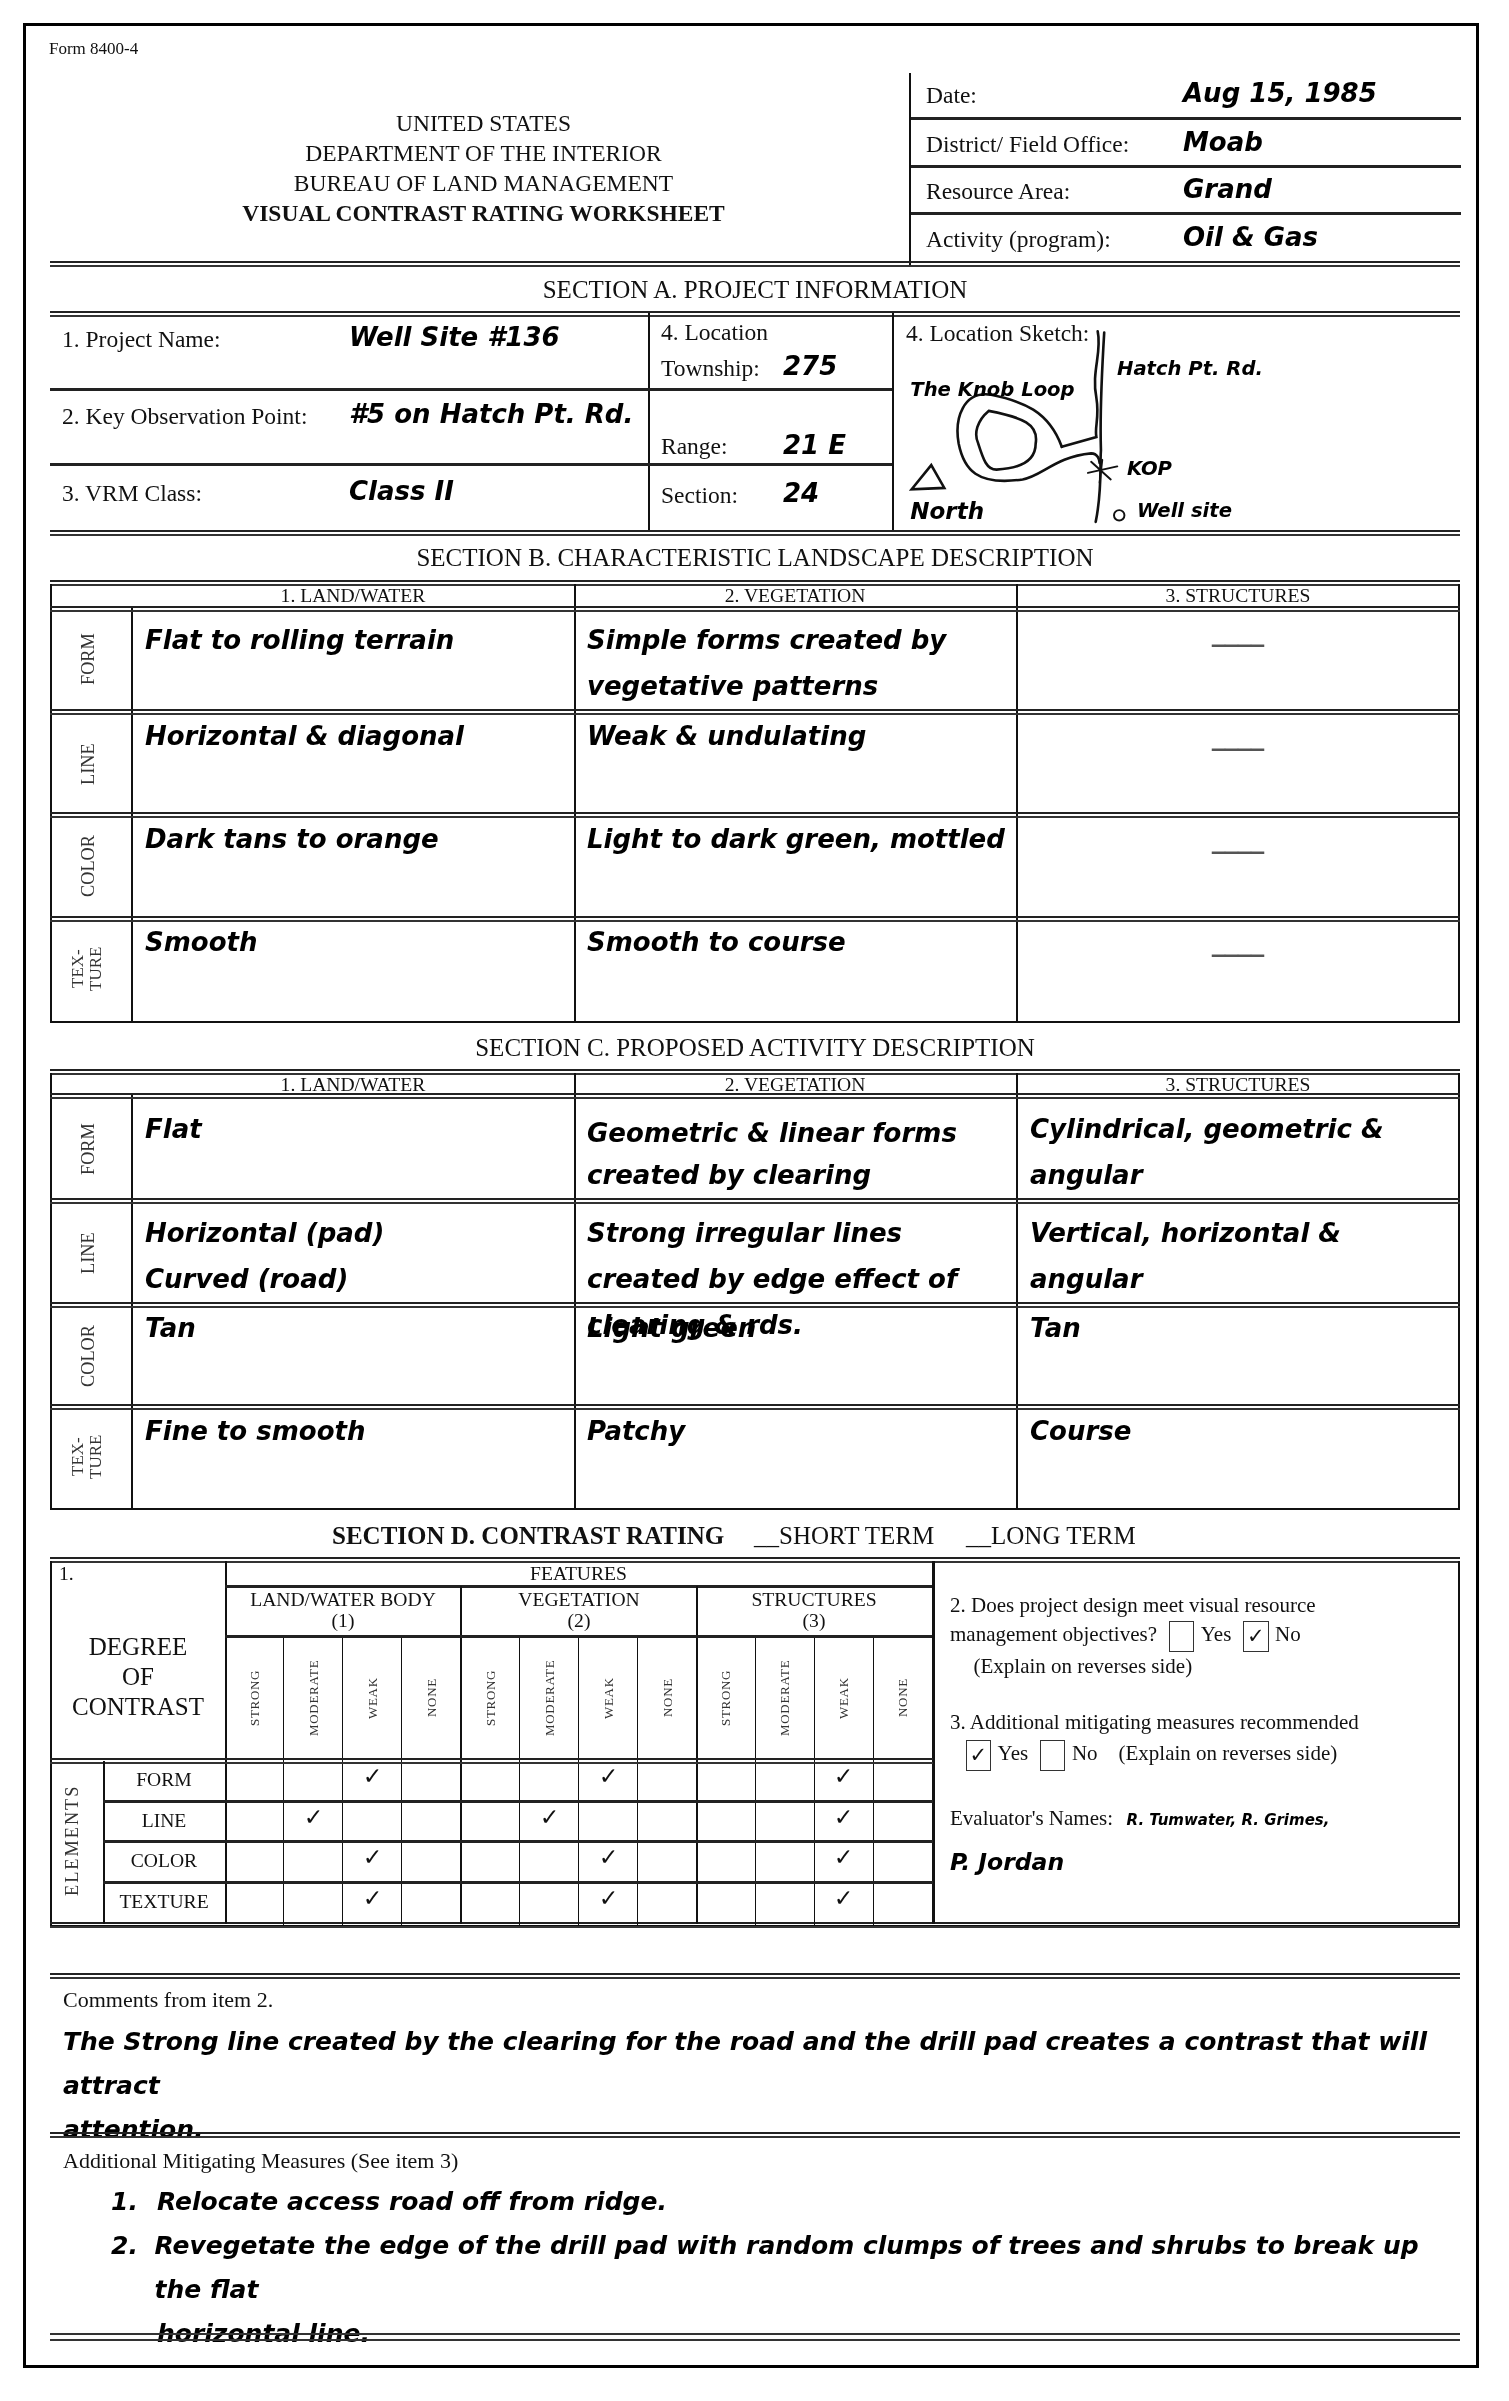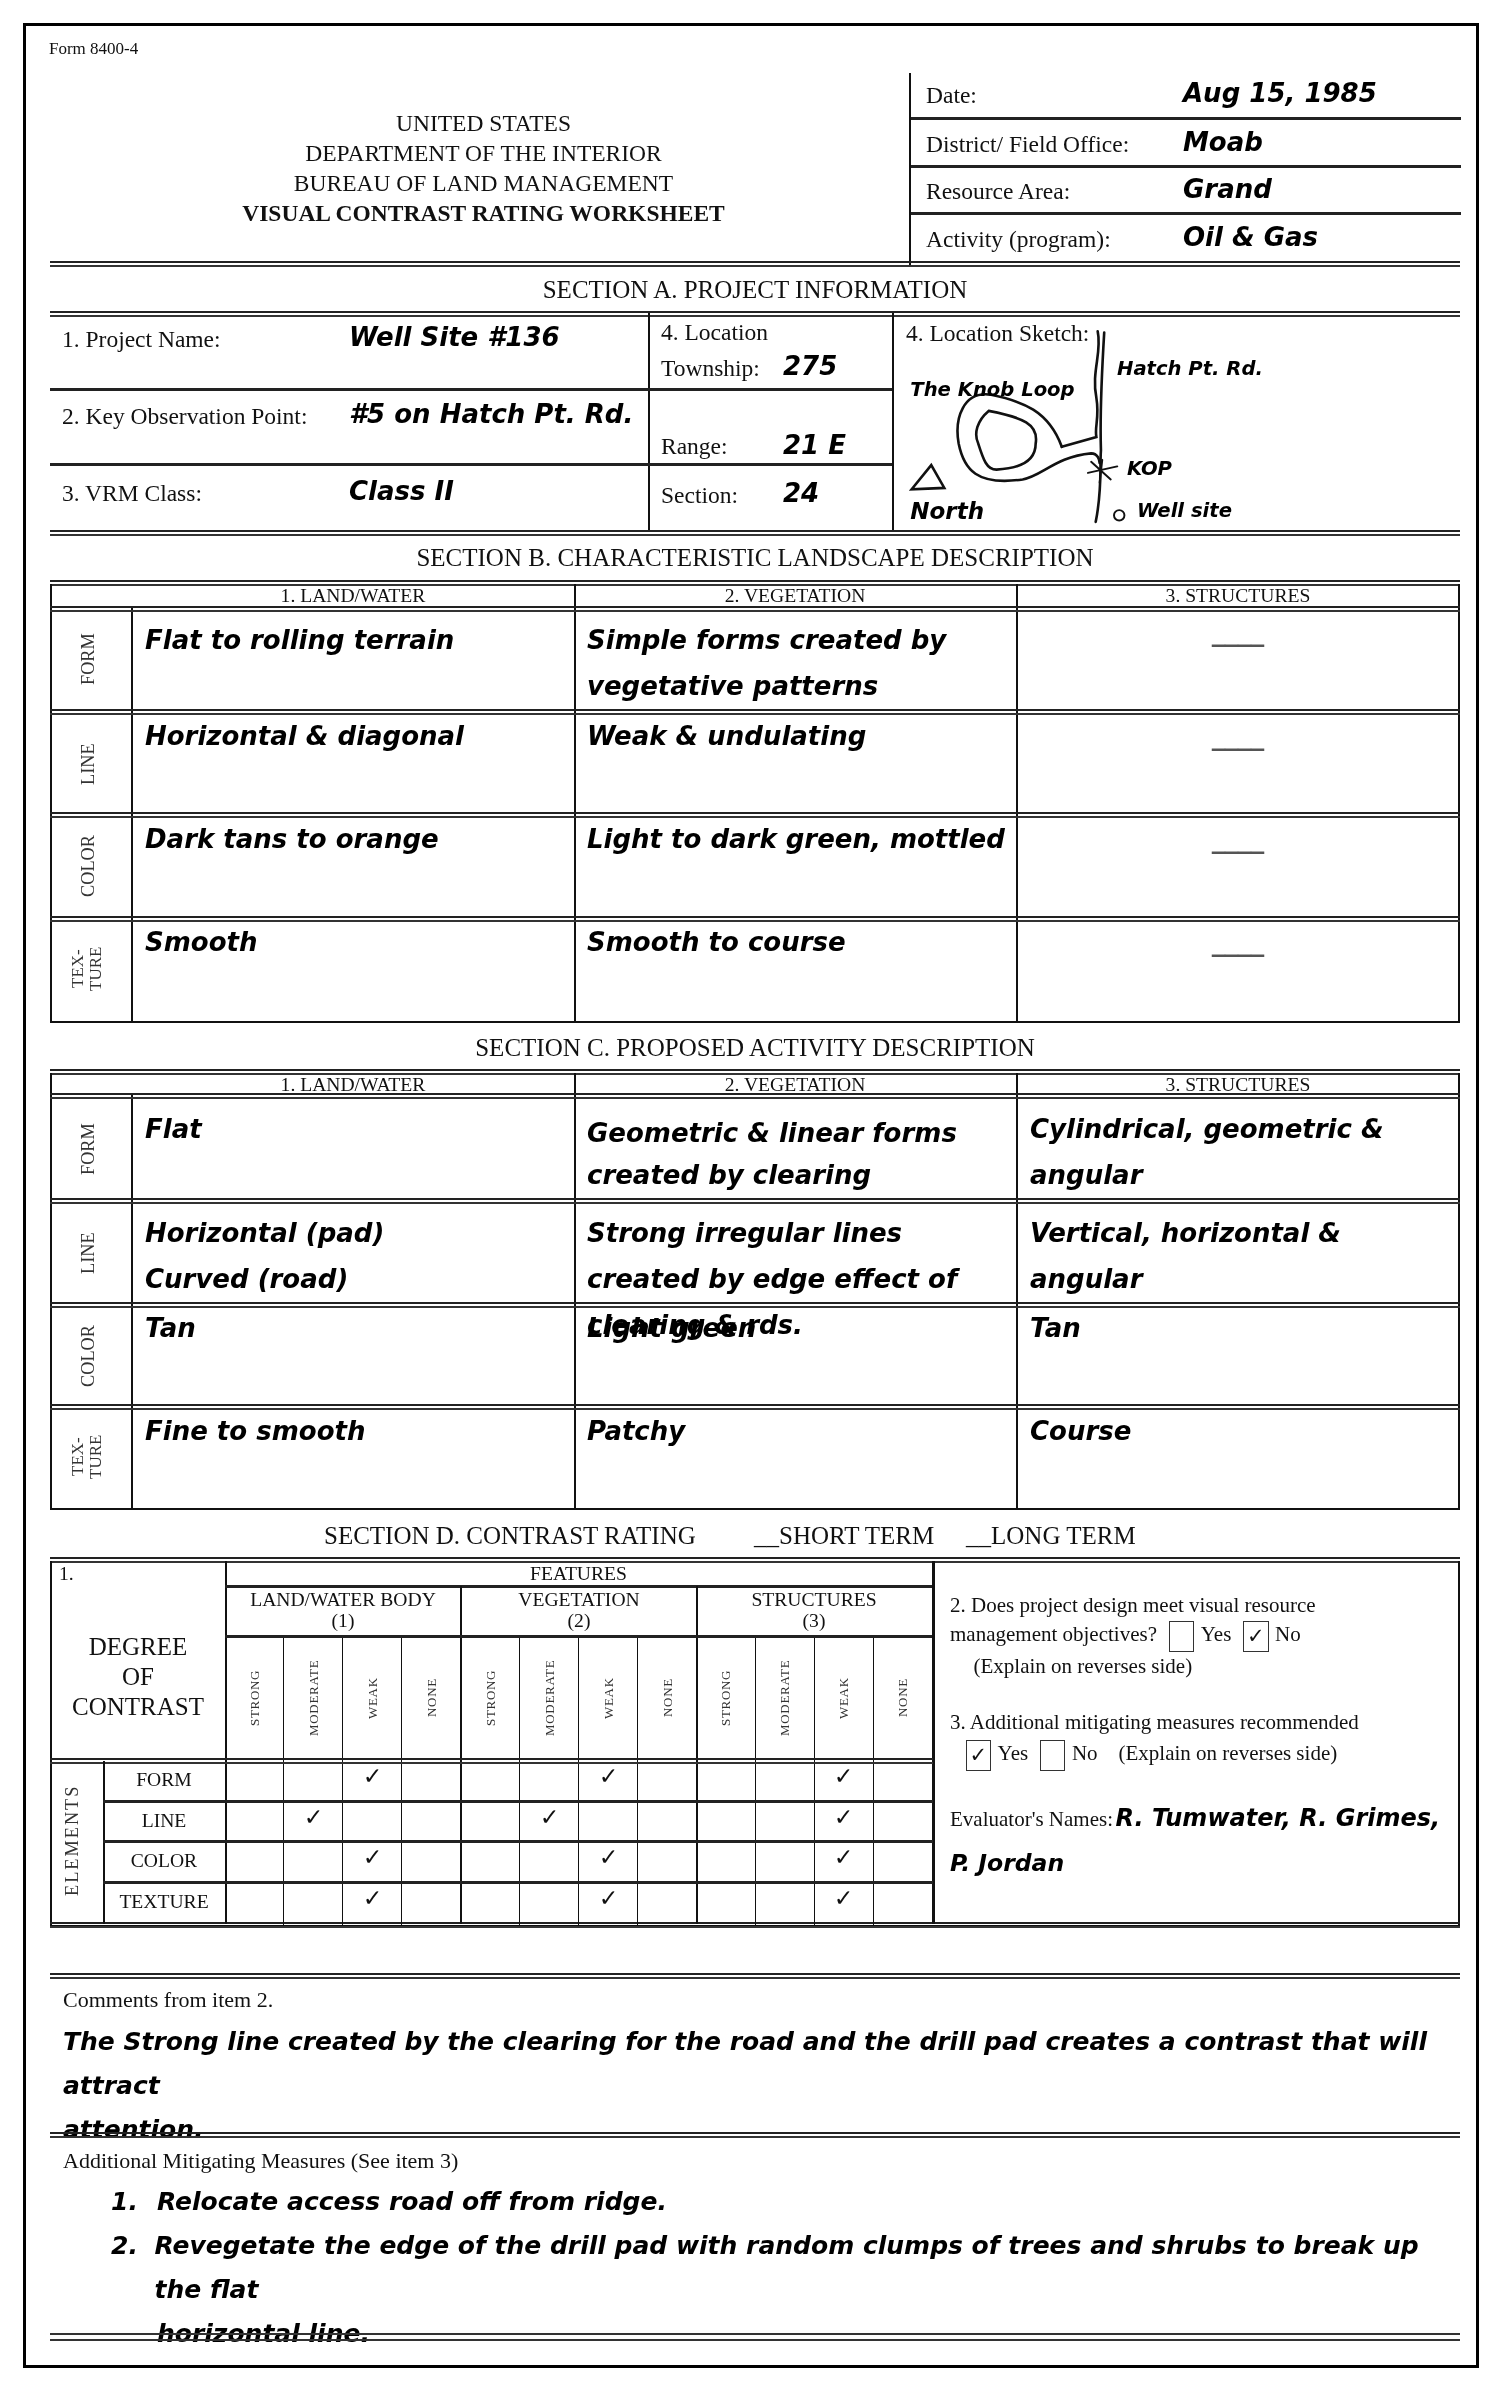--- a/index.html
+++ b/index.html
@@ -156,21 +156,21 @@
   <div class="abs hand hand-md" style="left:145px;top:1313px;width:418px;">Tan</div>
   <div class="abs hand hand-md" style="left:587px;top:1313px;width:418px;">Light green</div>
   <div class="abs hand hand-md" style="left:1030px;top:1313px;width:418px;">Tan</div>
 
   <div class="vert" style="left:69px;top:1418px;height:78px;width:52px;font-size:17px;line-height:18.3px;">TEX-TURE</div>
   <div class="abs hand hand-md" style="left:145px;top:1416px;width:418px;">Fine to smooth</div>
   <div class="abs hand hand-md" style="left:587px;top:1416px;width:418px;">Patchy</div>
   <div class="abs hand hand-md" style="left:1030px;top:1416px;width:418px;">Course</div>
 </div>
 
-<div class="abs serif t-lg" style="left:324px;top:1522px;">SECTION D. CONTRAST RATING</div>
+<div class="abs serif t-lg" style="left:332px;top:1522px;font-weight:bold;">SECTION D. CONTRAST RATING</div>
 <div class="abs serif t-lg" style="left:754px;top:1522px;">__SHORT TERM</div>
 <div class="abs serif t-lg" style="left:966px;top:1522px;">__LONG TERM</div>
 
 <div>
   <div class="dbl" style="left:50px;top:1557px;width:1410px;"></div>
   <div class="abs" style="left:50px;top:1561px;width:1410px;height:366px;border:2px solid #111;border-top:none;box-sizing:border-box;"></div>
   <div class="dbl" style="left:50px;top:1922px;width:1410px;"></div>
   <div class="vline" style="left:932px;top:1561px;height:363px;width:2.6px;"></div>
   <div class="vline" style="left:225px;top:1561px;height:363px;"></div>
 
@@ -298,21 +298,21 @@
   <div class="abs serif" style="left:950px;top:1707px;line-height:31px;font-size:21px;">
     <div>3. Additional mitigating measures recommended</div>
     <div style="padding-left:9.1px;">
       <span class="cbox" id="q3-yes-box">✓</span><span>Yes</span>
       <span class="cbox" id="q3-no-box"></span><span>No</span>
       <span style="margin-left:15.7px;">(Explain on reverses side)</span>
     </div>
   </div>
   <div class="abs" style="left:950px;top:1798px;width:503px;line-height:40px;">
     <span class="serif" style="font-size:21px;">Evaluator's Names:</span>
-    <span class="hand" style="font-size:24px;">R. Tumwater, R. Grimes,</span><br>
+    <span class="hand" style="font-size:15px;margin-left:11px;">R. Tumwater, R. Grimes,</span><br>
     <span class="hand" style="font-size:23.5px;">P. Jordan</span>
   </div>
 </div>
 
 <div class="dbl" style="left:50px;top:1973px;width:1410px;"></div>
 <div class="abs serif" style="left:63px;top:1987px;font-size:22px;">Comments from item 2.</div>
 <div class="abs hand" style="left:63px;top:2020px;width:1390px;font-size:25px;line-height:44px;">
   <div>The Strong line created by the clearing for the road and the drill pad creates a contrast that will attract</div>
   <div>attention.</div>
 </div>

